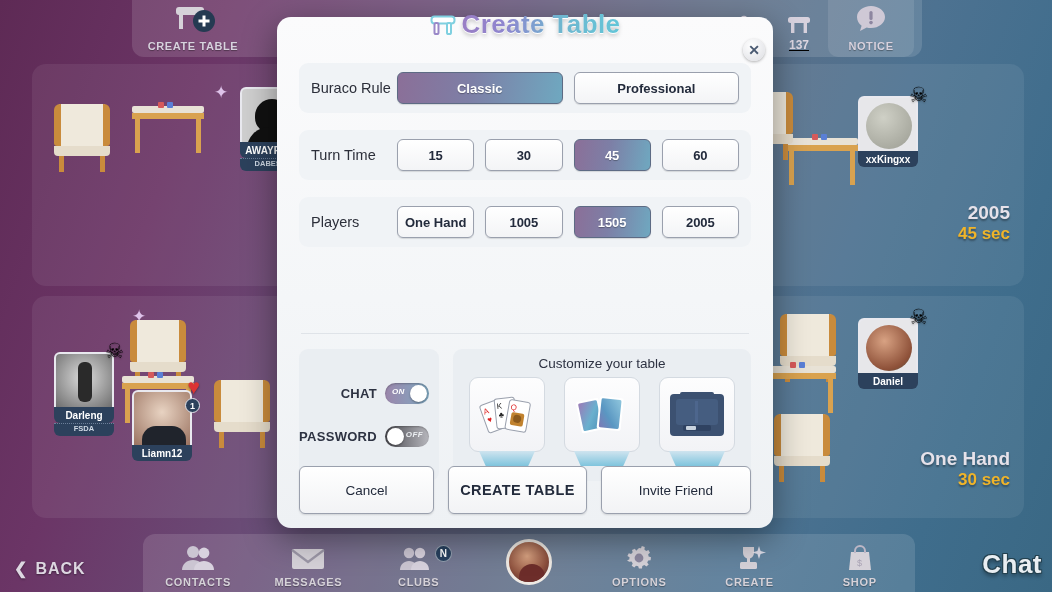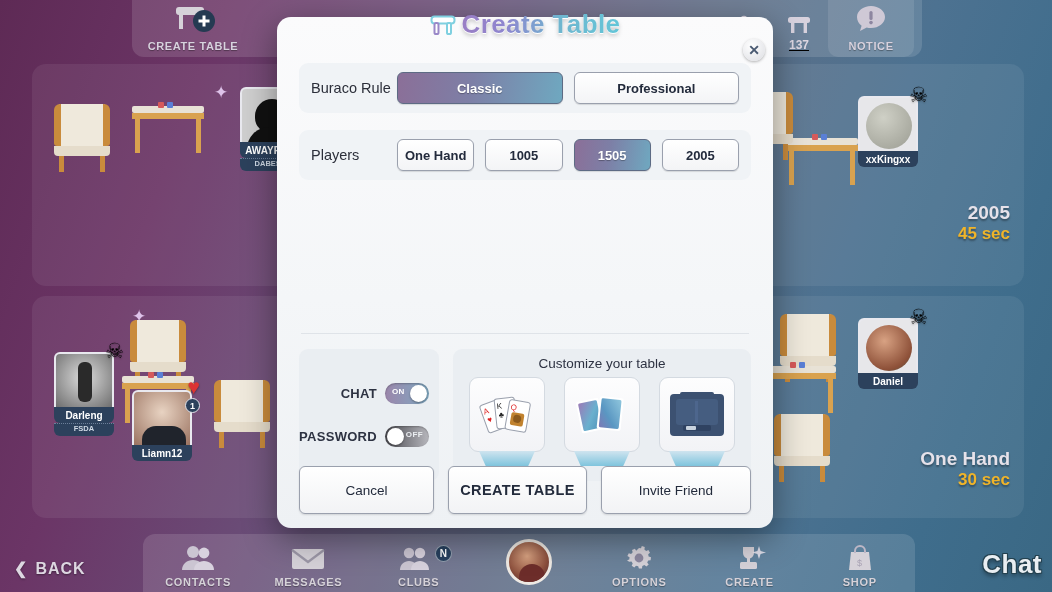--- a/index.html
+++ b/index.html
@@ -206,21 +206,21 @@
 
   .lower { position:absolute; left:22px; right:22px; top:332px; display:flex; gap:14px; }
   .chat-panel {
     width:140px; height:132px; background:#eaeef2; border-radius:9px;
     display:flex; flex-direction:column; justify-content:center; gap:22px;
     padding-right:10px;
   }
   .toggle-row { display:flex; align-items:center; justify-content:flex-end; gap:8px; }
   .toggle-label { font-size:13px; font-weight:bold; color:#2d3242; letter-spacing:.3px; }
   .switch { width:44px; height:21px; border-radius:11px; position:relative;
-            box-shadow: inset 0 1px 2px rgba(0,0,0,.25); }
+            box-shadow: inset 0 1px 2px rgba(0,0,0,.25); font-style: italic; }
   .switch.on { background: linear-gradient(90deg,#9b86ab,#7fa9c2); }
   .switch.off{ background: linear-gradient(90deg,#4a4a50,#b7b7bd); text-align: center; }
   .switch .knob {
     position:absolute; top:2px; width:17px; height:17px; border-radius:50%;
     background:#fff; box-shadow:0 1px 2px rgba(0,0,0,.35);
   }
   .switch.on .knob { right:2px; }
   .switch.off .knob{ left:2px; }
   .switch .stext {
     position:absolute; top:4px; font-size:8px; font-weight:bold; color:#fff;
@@ -573,20 +573,29 @@
 
     <div class="opt-row">
       <div class="opt-label">Buraco Rule</div>
       <div class="opt-btns">
         <div class="opt-btn sel">Classic</div>
         <div class="opt-btn">Professional</div>
       </div>
     </div>
 
 
+    <div class="opt-row">
+      <div class="opt-label">Turn Time</div>
+      <div class="opt-btns">
+        <div class="opt-btn">15</div>
+        <div class="opt-btn">30</div>
+        <div class="opt-btn sel">45</div>
+        <div class="opt-btn">60</div>
+      </div>
+    </div>
 
     <div class="opt-row">
       <div class="opt-label">Players</div>
       <div class="opt-btns">
         <div class="opt-btn">One Hand</div>
         <div class="opt-btn">1005</div>
         <div class="opt-btn sel">1505</div>
         <div class="opt-btn">2005</div>
       </div>
     </div>

